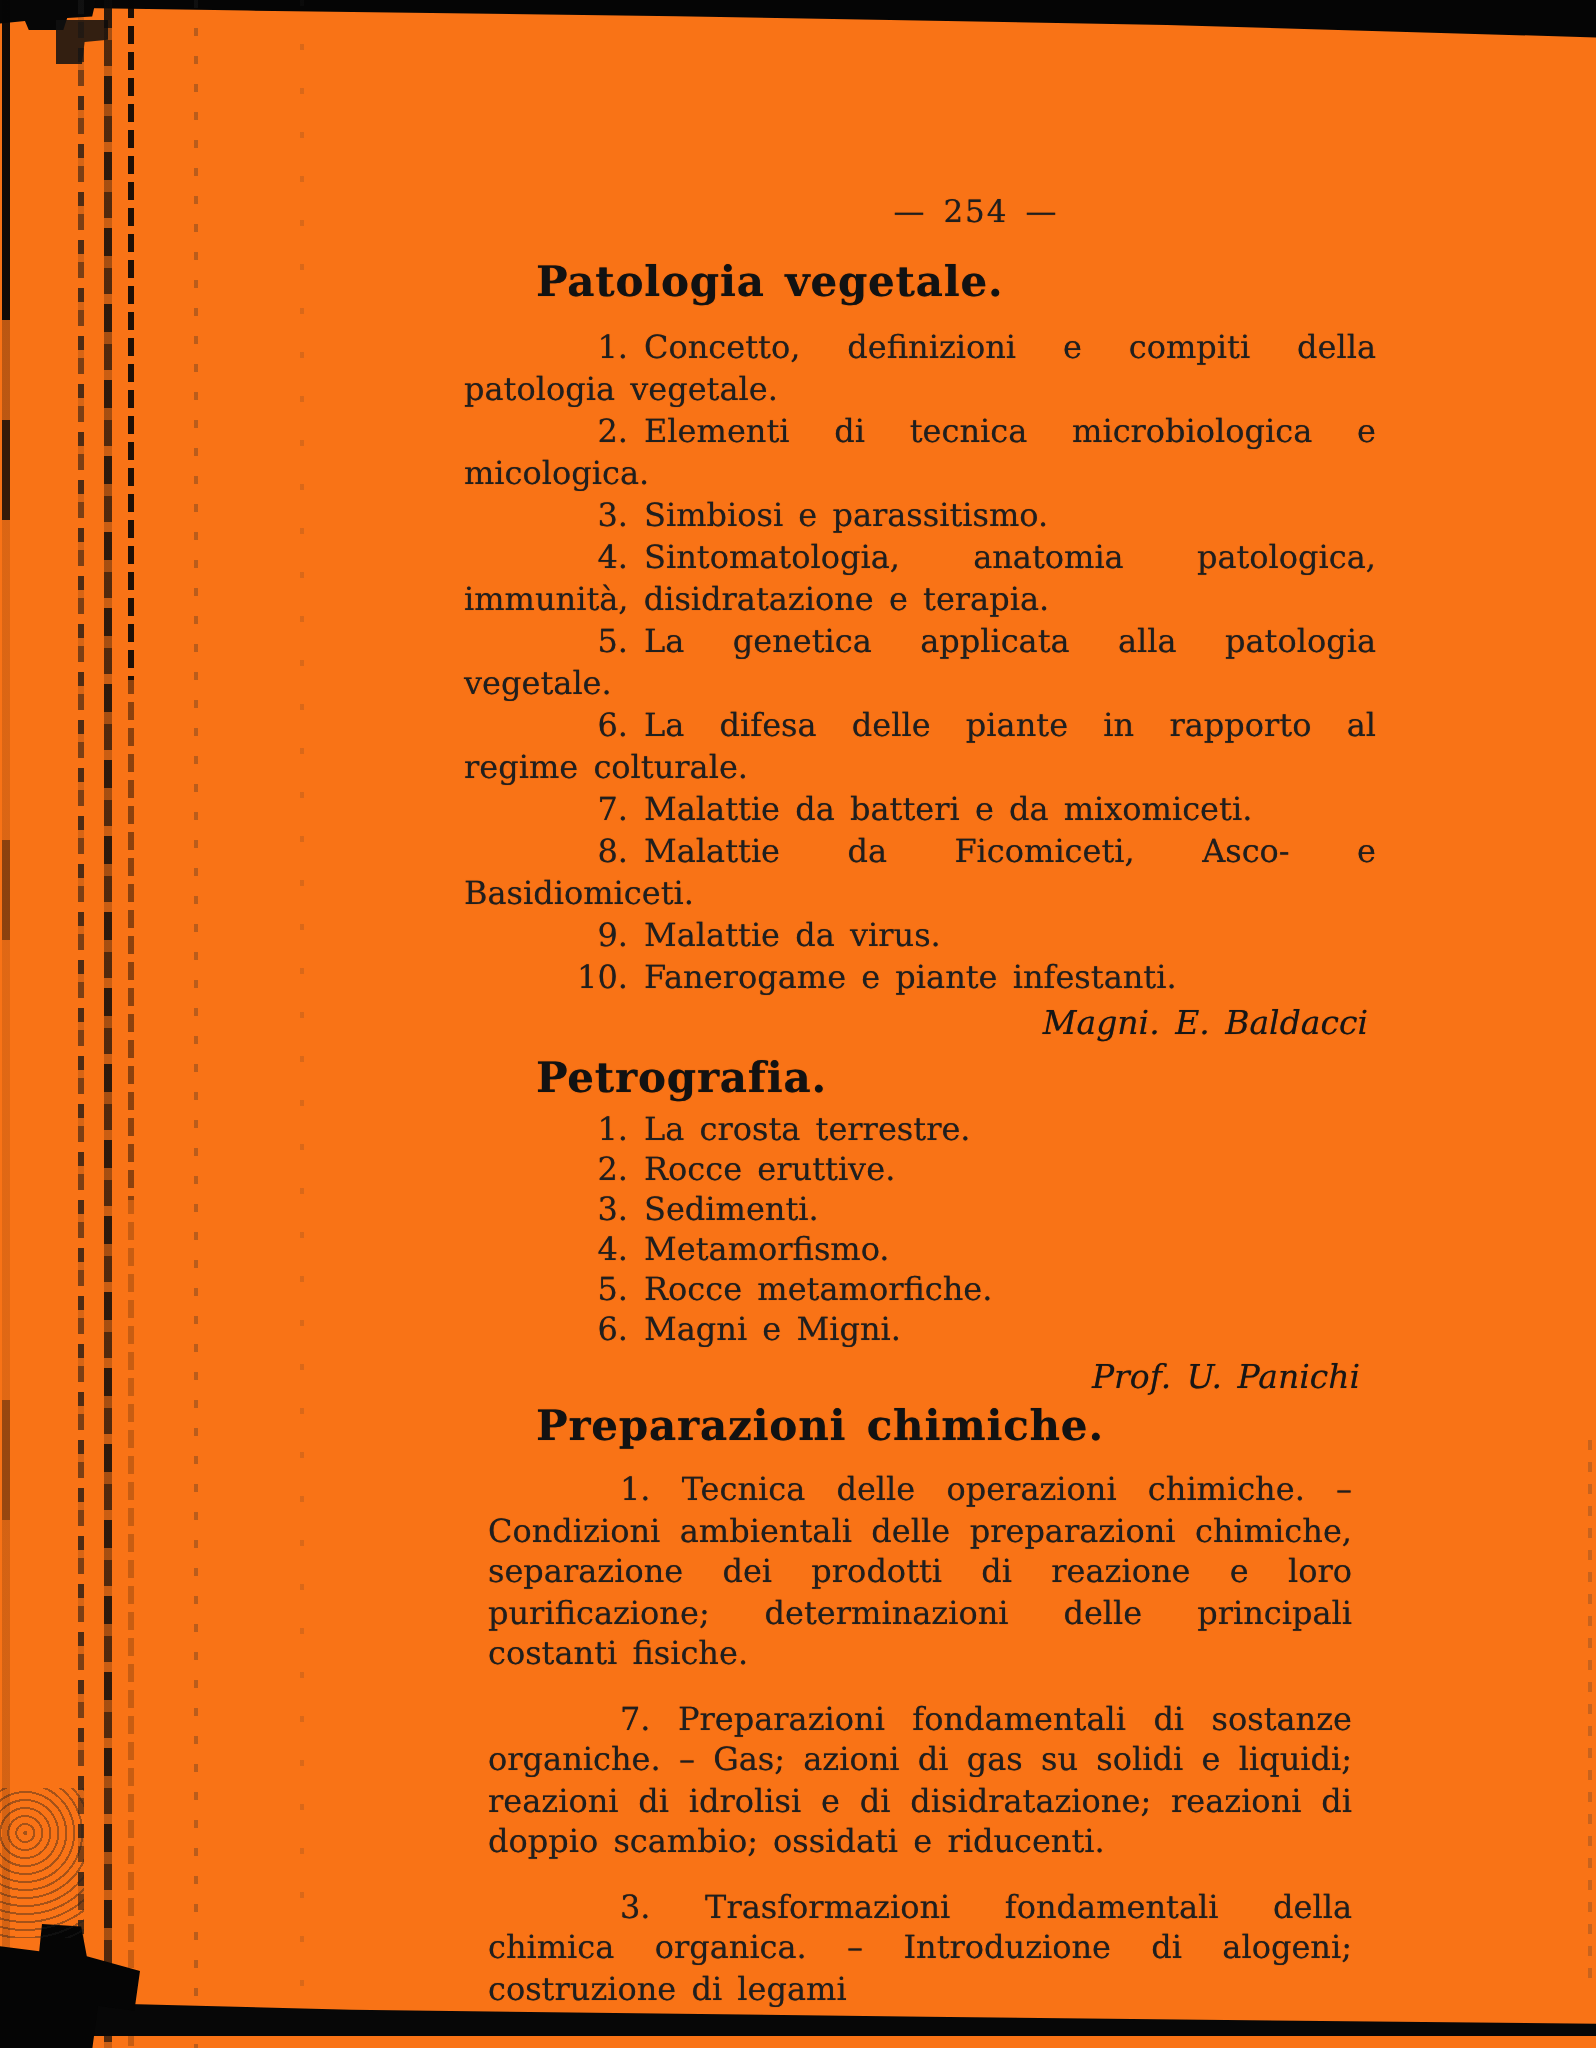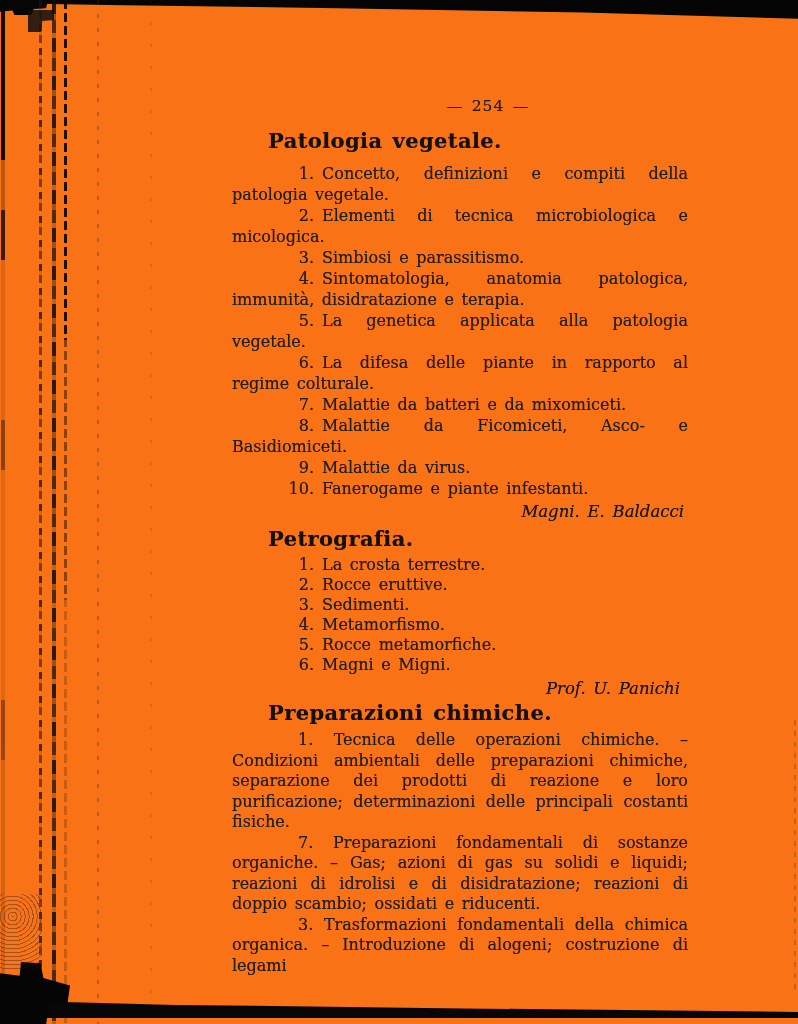--- a/index.html
+++ b/index.html
@@ -74,21 +74,21 @@
   .list-petro{margin-top:6px;line-height:20px;}
   .item{text-align:justify;text-indent:40px;}
   .item .num{display:inline-block;width:42px;text-align:right;margin-right:8px;text-indent:0;}
   .prof{
     text-align:right;font-style:italic;font-size:16.5px;
     margin-top:2px;padding-right:4px;color:#161616;
   }
   .prof-panichi{margin-top:3px;padding-right:8px;}
   .paras{margin-top:7px;}
   .para{
-    margin:0;text-align:justify;text-indent:66px;
+    margin:12px;text-align:justify;text-indent:66px;
     line-height:20.5px;
   }
 </style>
 </head>
 <body>
 
 <div class="page">
 
   <div class="art top-band"></div>
   <div class="art tl-blob"></div>

